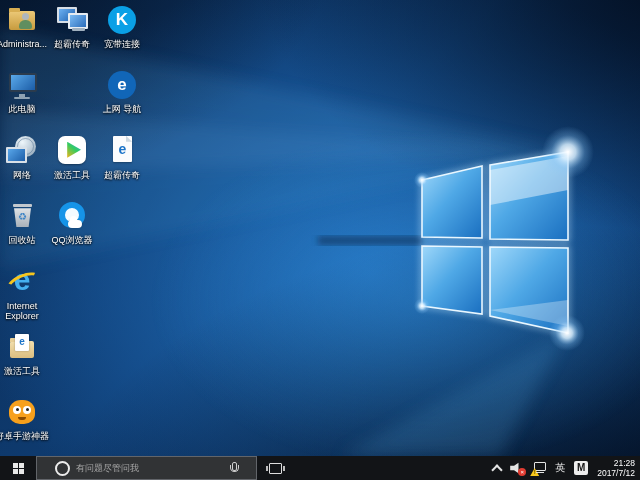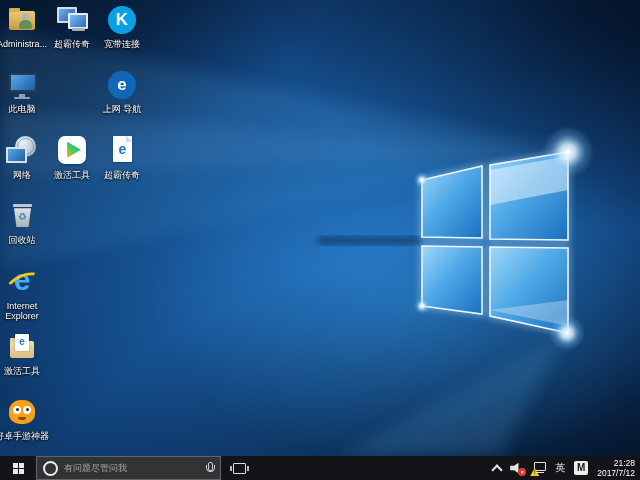--- a/index.html
+++ b/index.html
@@ -127,22 +127,22 @@
   .bg-handle{left:10px;top:10px;width:14px;height:10px;background:#0d7d24;
     clip-path:polygon(0 0,20% 0,50% 68%,80% 0,100% 0,58% 100%,42% 100%);}
 
   
   .taskbar{position:absolute;left:0;right:0;bottom:0;height:24px;background:#121417;
     display:flex;align-items:stretch;}
   .start{width:36px;display:flex;align-items:center;justify-content:center;
     background:transparent;border:0;padding:0;cursor:pointer;}
   .winlogo-s{display:grid;grid-template-columns:5px 5px;grid-template-rows:5px 5px;gap:1px;}
   .winlogo-s i{background:#e8e8e8;display:block;}
-  .search{margin:0;width:185px;background:#313335;border:1px solid #62656a;
-    display:flex;align-items:center;gap:6px;padding:0 6px;box-sizing:border-box;}
+  .search{margin:0;width:221px;background:#313335;border:1px solid #62656a;
+    display:flex;align-items:center;gap:6px;padding:0 18px;box-sizing:border-box;}
   .cortana{width:11px;height:11px;border:2px solid #ececec;border-radius:50%;flex:none;}
   .search-text{flex:1;font-size:9px;color:#a6a6a6;white-space:nowrap;overflow:hidden;text-align:left;}
   .mic{position:relative;width:9px;height:13px;flex:none;}
   .mic::before{content:"";position:absolute;left:3px;top:0;width:3px;height:7px;
     border:1px solid #cfcfcf;border-radius:2px;}
   .mic::after{content:"";position:absolute;left:1px;top:3px;width:7px;height:6px;
     border:1px solid #cfcfcf;border-top:none;border-radius:0 0 5px 5px;}
   .taskview{width:26px;background:transparent;border:0;display:flex;align-items:center;
     justify-content:center;margin-left:5px;cursor:pointer;}
   .tv-icon{position:relative;width:11px;height:9px;border:1px solid #dedede;border-radius:1px;}
@@ -291,20 +291,27 @@
         <div class="lbl">超霸传奇</div>
       </div>
       <div class="cell" style="left: -10px; top: 200.2px;">
         <div class="art t-bin">
           <i class="bn-lid"></i>
           <i class="bn-body"></i>
           <i class="bn-sym"></i>
         </div>
         <div class="lbl">回收站</div>
       </div>
+      <div class="cell" style="left: 40px; top: 200.2px;">
+        <div class="art t-qbrowser">
+          <i class="qb-ring"></i>
+          <i class="qb-cloud"></i>
+        </div>
+        <div class="lbl">QQ浏览器</div>
+      </div>
       <div class="cell" style="left: -10px; top: 265.6px;">
         <div class="art t-ie">
           <i class="ie-orbit"></i>
           <b class="glyph">e</b>
         </div>
         <div class="lbl">Internet</div>
         <div class="lbl">Explorer</div>
       </div>
       <div class="cell" style="left: -10px; top: 331px;">
         <div class="art t-folder-doc">

